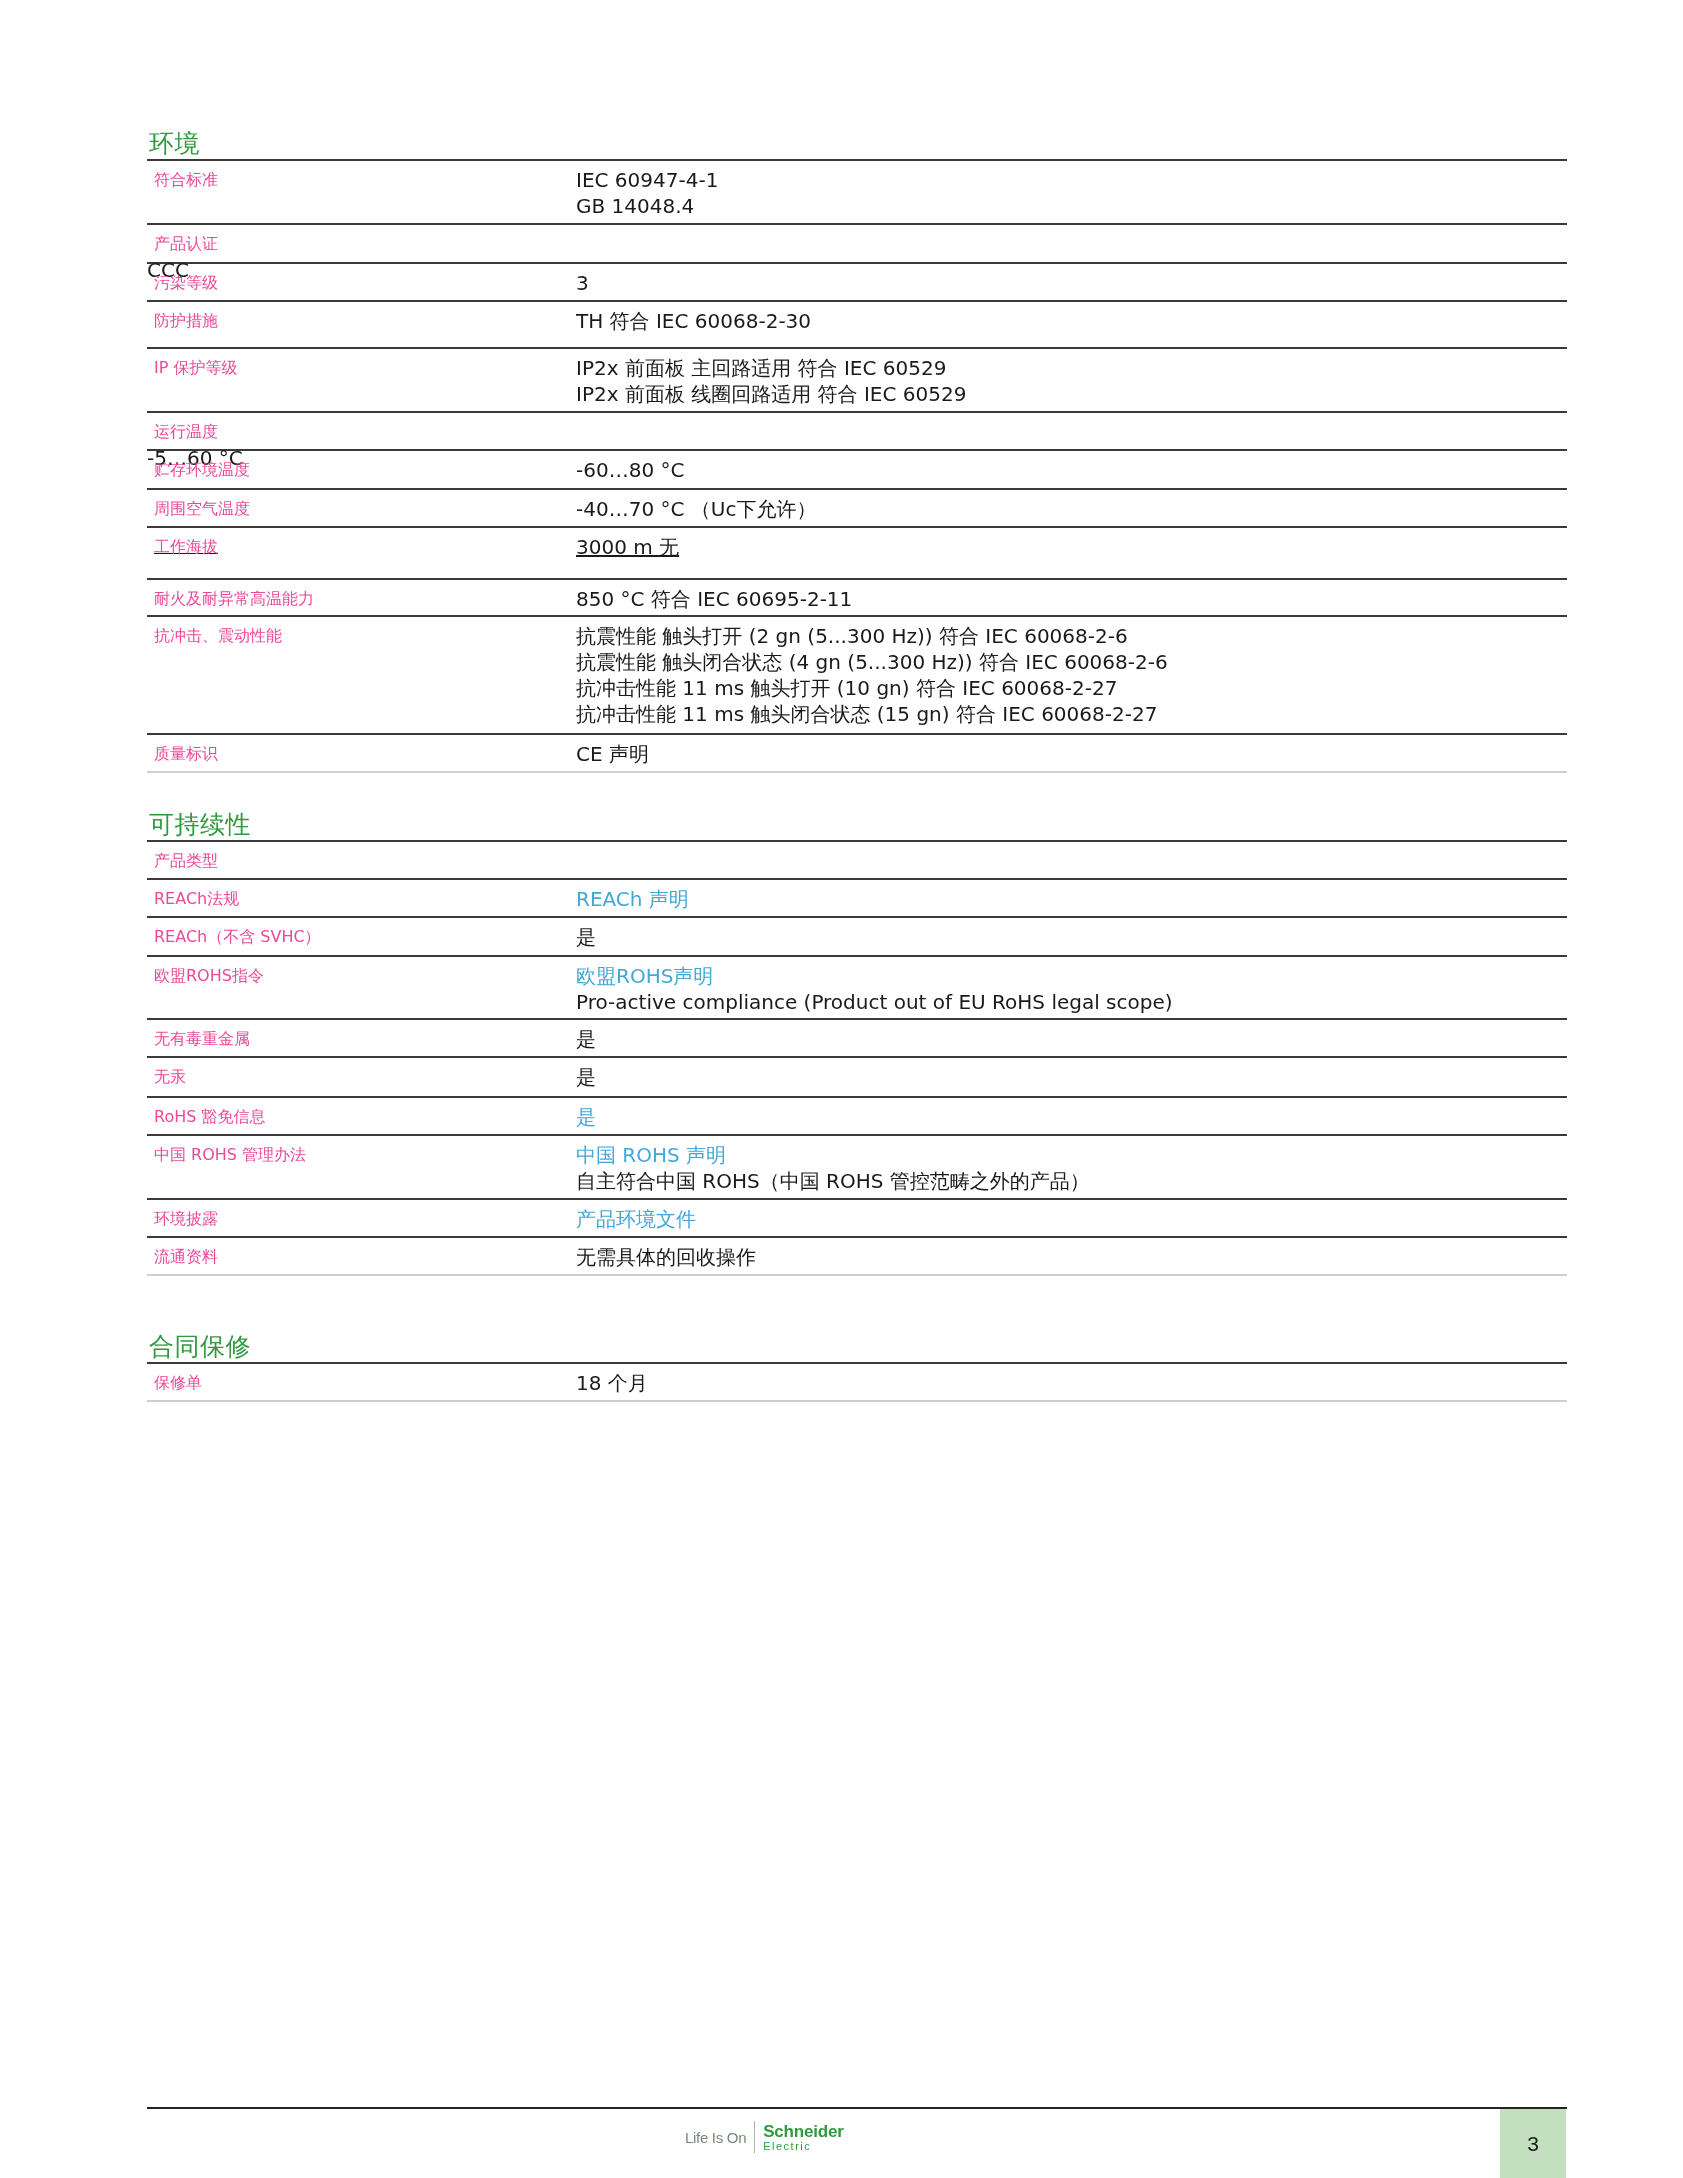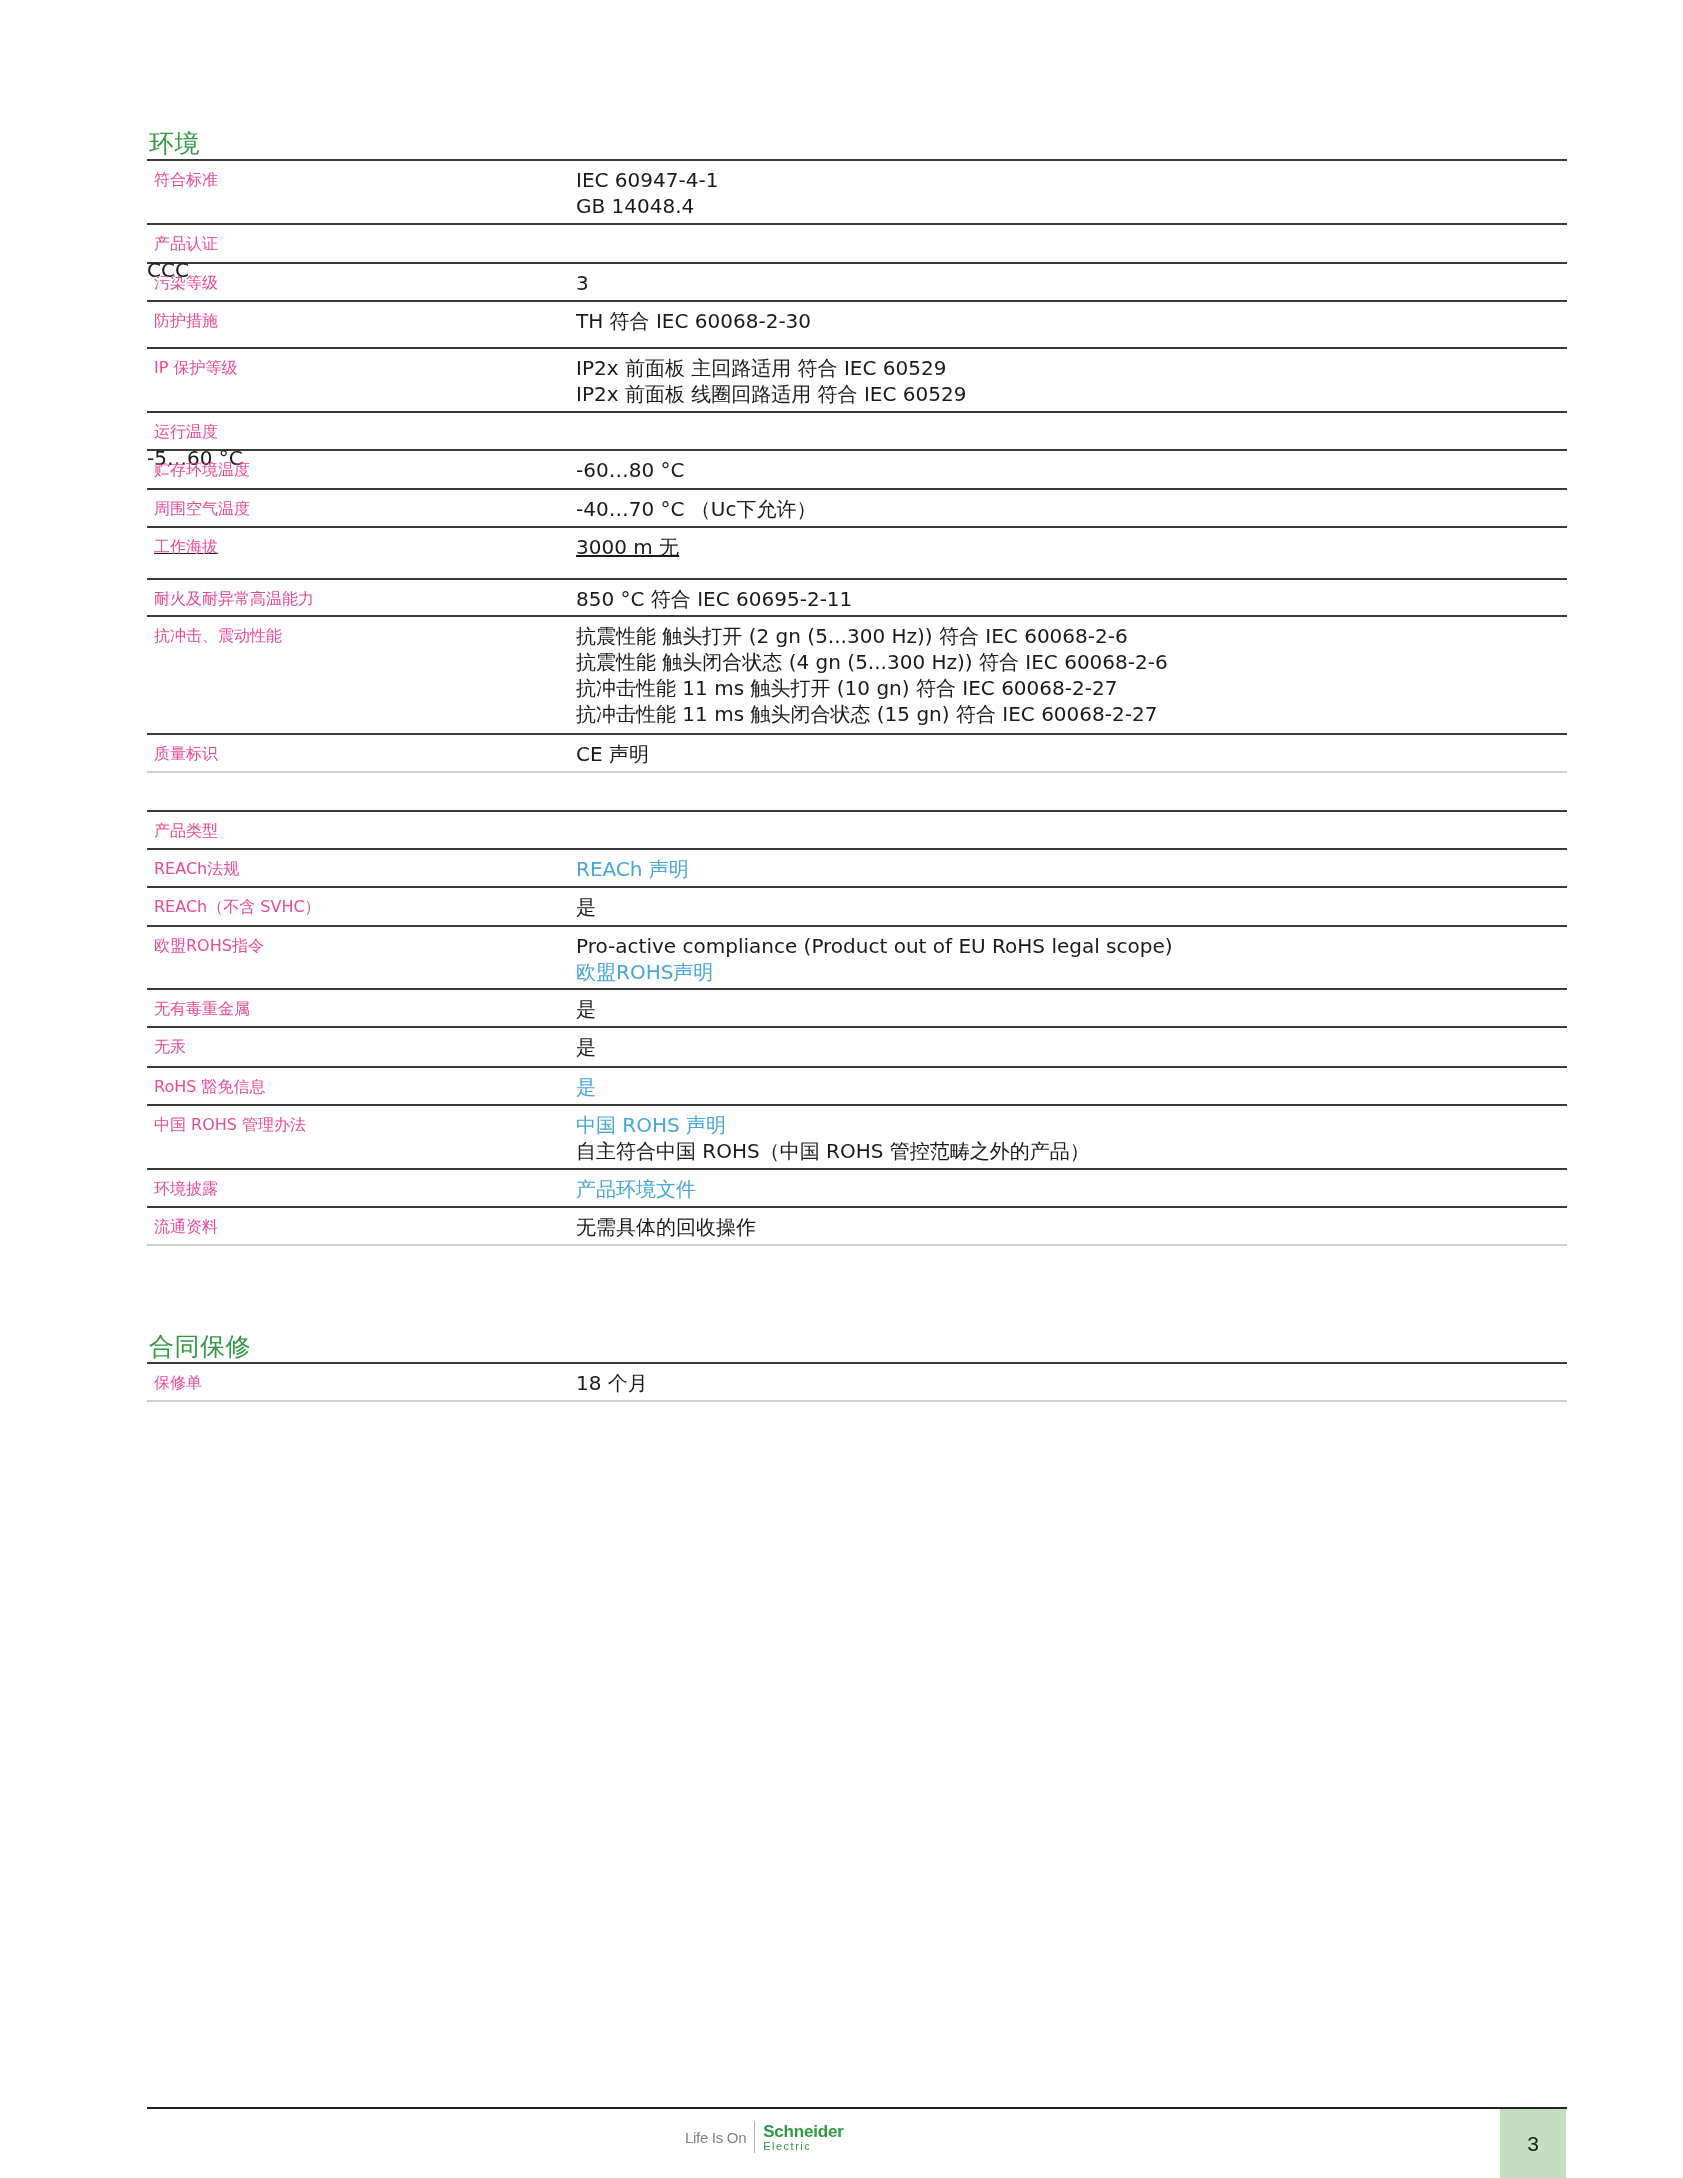--- a/index.html
+++ b/index.html
@@ -124,41 +124,42 @@
     <div class="row last" style="height:38px;">
       <div class="label">质量标识</div>
       <div class="value">
           <span class="line">CE 声明</span>
         </div>
     </div>
   </div>
 </div>
 
 <div class="section" style="top:810px;">
+  <h2 class="section-title">可持续性</h2>
   <div class="table">
     <div class="row" style="height:38px;">
       <div class="label">产品类型</div>
     </div>
     <div class="row" style="height:38px;">
       <div class="label">REACh法规</div>
       <div class="value">
           <span class="line link">REACh 声明</span>
         </div>
     </div>
     <div class="row" style="height:39px;">
       <div class="label">REACh（不含 SVHC）</div>
       <div class="value">
           <span class="line">是</span>
         </div>
     </div>
     <div class="row" style="height:63px;">
       <div class="label">欧盟ROHS指令</div>
       <div class="value">
+        <span class="line link">欧盟ROHS声明</span>
         <span class="line">Pro-active compliance (Product out of EU RoHS legal scope)</span>
-        <span class="line link">欧盟ROHS声明</span>
       </div>
     </div>
     <div class="row" style="height:38px;">
       <div class="label">无有毒重金属</div>
       <div class="value">
           <span class="line">是</span>
         </div>
     </div>
     <div class="row" style="height:40px;">
       <div class="label">无汞</div>

